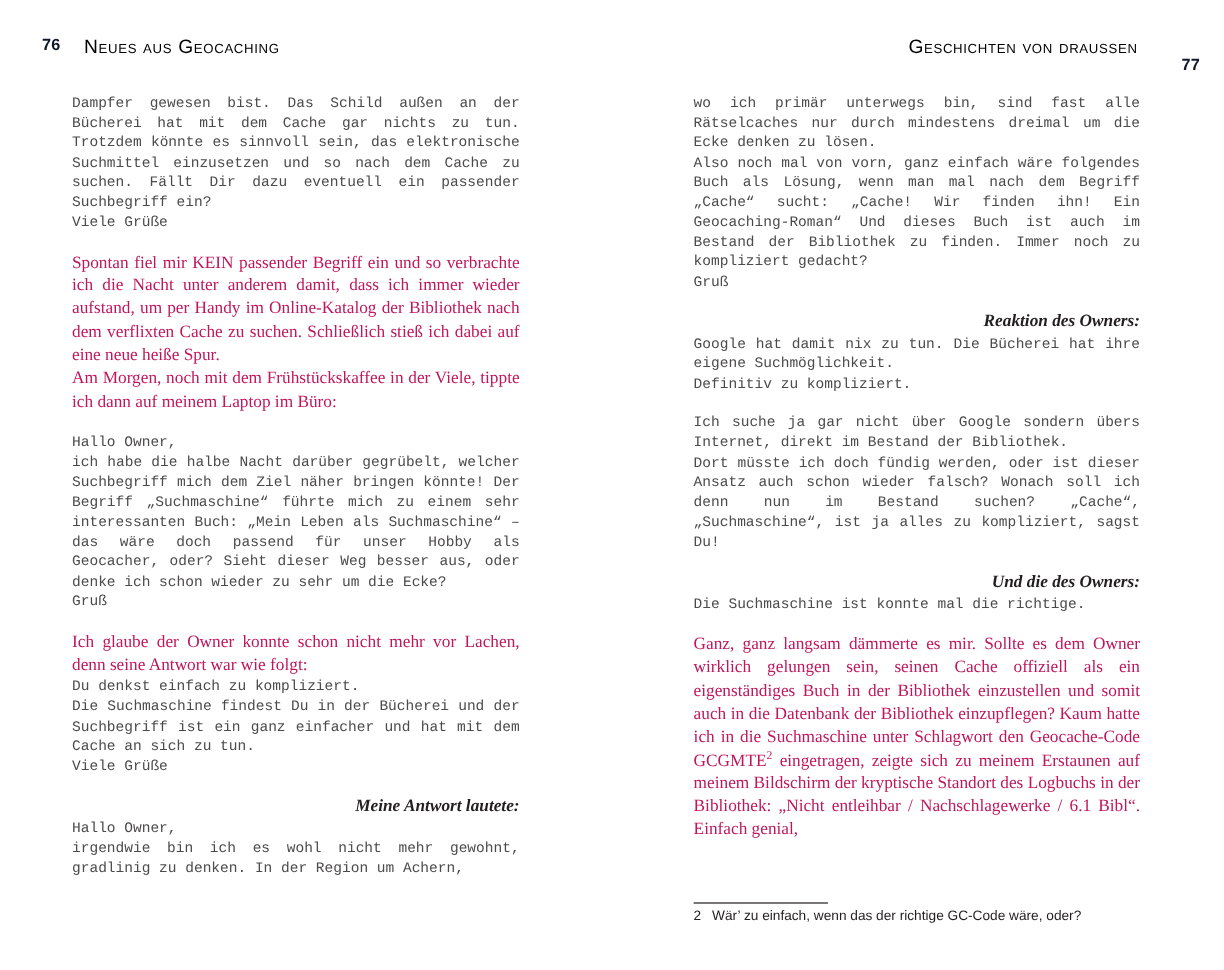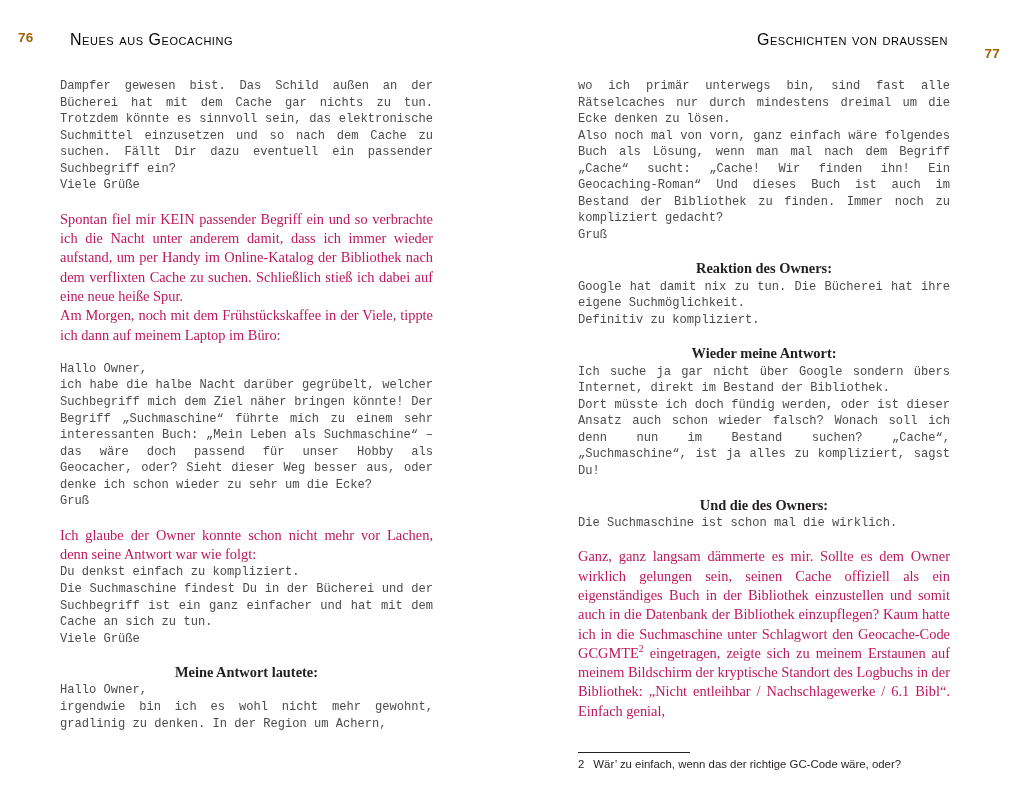--- a/index.html
+++ b/index.html
@@ -23,22 +23,23 @@
     top: 30px;
     left: 0;
     width: 1020px;
     height: 22px;
   }
   .folio {
     position: absolute;
     font-family: "Liberation Sans", sans-serif;
     font-weight: bold;
     font-size: 13.5px;
-    color: #a16207;
+    color: #0f172a;
     letter-spacing: 0.2px;
+    margin-left: 17px;
   }
   .folio-left  { left: 18px;  top: 0; }
   .folio-right { right: 20px; top: 16px; }
 
   .runtitle {
     position: absolute;
     top: 1px;
     font-family: "Liberation Sans", sans-serif;
     font-size: 16px;
     font-variant: small-caps;
@@ -84,21 +85,22 @@
     text-align: justify;
     text-justify: inter-word;
   }
 
   .lead {
     font-family: "Liberation Serif", serif;
     font-size: 14.4px;
     line-height: 19.3px;
     color: #231f20;
     font-weight: bold;
-    text-align: center;
+    text-align: right;
+    font-style: italic;
   }
 
   .gap-lg { height: 16px; }
 
   sup.fn {
     font-size: 0.68em;
     vertical-align: super;
     line-height: 0;
   }
 
@@ -173,28 +175,27 @@
   <div class="mono nojust block">Gruß</div>
 
   <div class="gap-lg"></div>
 
   <div class="lead block">Reaktion des Owners:</div>
   <div class="mono block">Google hat damit nix zu tun. Die Bücherei hat ihre eigene Suchmöglichkeit.</div>
   <div class="mono nojust block">Definitiv zu kompliziert.</div>
 
   <div class="gap-lg"></div>
 
-  <div class="lead block">Wieder meine Antwort:</div>
   <div class="mono block">Ich suche ja gar nicht über Google sondern übers Internet, direkt im Bestand der Bibliothek.</div>
   <div class="mono block">Dort müsste ich doch fündig werden, oder ist dieser Ansatz auch schon wieder falsch? Wonach soll ich denn nun im Bestand suchen? „Cache“, „Suchmaschine“, ist ja alles zu kompliziert, sagst Du!</div>
 
   <div class="gap-lg"></div>
 
   <div class="lead block">Und die des Owners:</div>
-  <div class="mono nojust block">Die Suchmaschine ist schon mal die wirklich.</div>
+  <div class="mono nojust block">Die Suchmaschine ist konnte mal die richtige.</div>
 
   <div class="gap-lg"></div>
 
   <div class="serif block"><span>Ganz, ganz langsam dämmerte es mir. Sollte es dem Owner wirklich gelungen sein, seinen Cache offiziell als ein eigenständiges Buch in der Bibliothek einzustellen und somit auch in die Datenbank der Bibliothek einzupflegen? Kaum hatte ich in die Suchmaschine unter Schlagwort den Geocache-Code GCGMTE</span><sup class="fn">2</sup><span> eingetragen, zeigte sich zu meinem Erstaunen auf meinem Bildschirm der kryptische Standort des Logbuchs in der Bibliothek: „Nicht entleihbar / Nachschlagewerke / 6.1 Bibl“. Einfach genial,</span></div>
 </div>
 
 <div class="footnote-area">
   <div class="footnote-rule"></div>
   <div class="footnote-text"><span class="footnote-num">2</span><span>Wär’ zu einfach, wenn das der richtige GC-Code wäre, oder?</span></div>
 </div>

